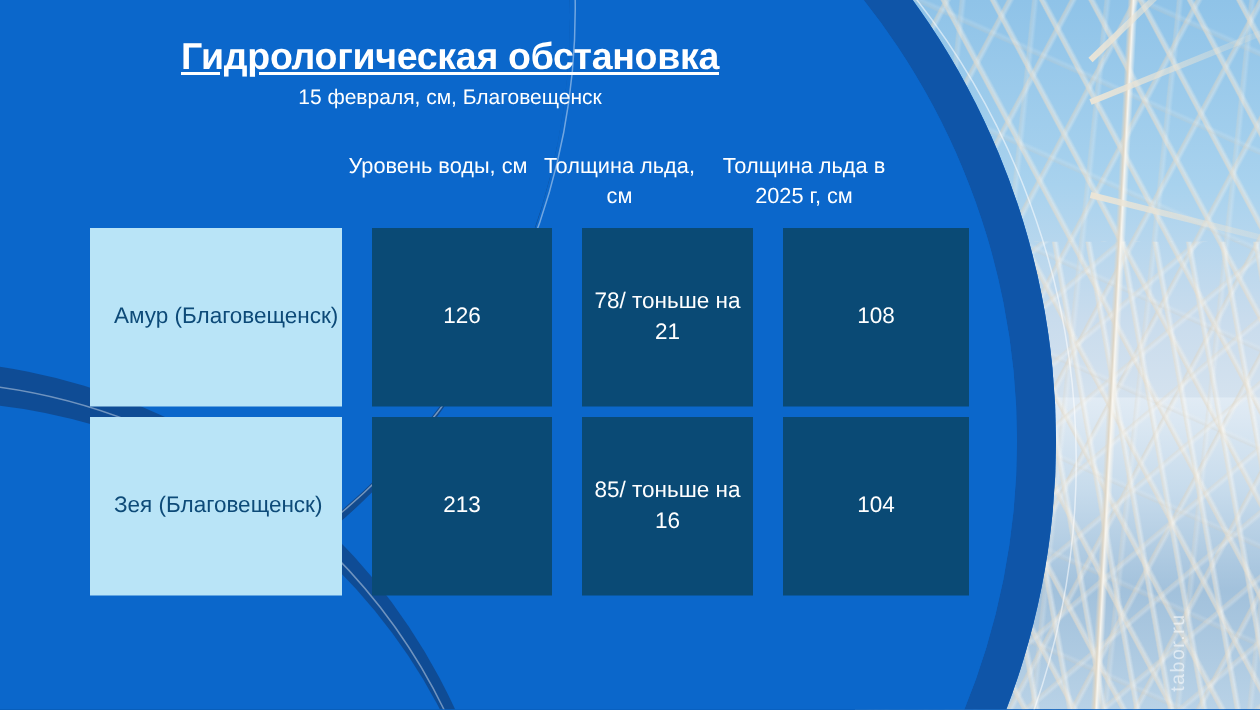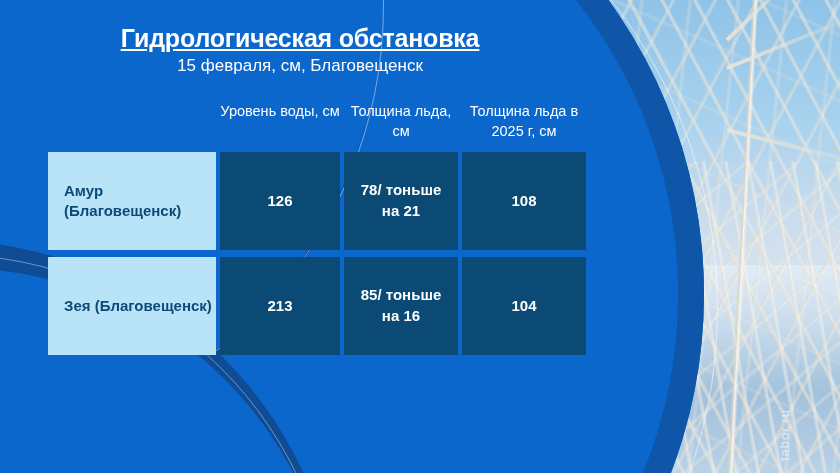--- a/index.html
+++ b/index.html
@@ -212,31 +212,31 @@
   .titles { text-align: center; padding-top: 24px; }
   .title-main {
     font-size: 25px;
     font-weight: bold;
     color: #ffffff;
     letter-spacing: -0.2px;
     line-height: 1.15;
     text-decoration: underline;
   }
   .title-sub {
-    font-size: 17px;
+    font-size: 14px;
     font-weight: 400;
     color: #ffffff;
     line-height: 1.3;
     margin-top: 2px;
   }
 
   
   .table {
     position: absolute;
-    left: 48px; top: 96px;
+    left: 60px; top: 96px;
     width: 528px;
   }
   .thead {
     display: grid;
     grid-template-columns: 168px 120px 114px 124px;
     column-gap: 4px;
     height: 56px;
   }
   .th {
     display: flex;
@@ -246,24 +246,23 @@
     color: #ffffff;
     font-size: 14.5px;
     line-height: 1.35;
     padding-top: 6px;
   }
   .th.blank { }
 
   .row {
     display: grid;
     grid-template-columns: 168px 120px 114px 124px;
-    column-gap: 4px;
-    height: 98px;
+    column-gap: 20px;
+    height: 119px;
     margin-bottom: 7px;
-    font-weight: bold;
   }
   .cell-label {
     background: #b9e4f7;
     color: #0d4a78;
     display: flex;
     align-items: center;
     padding-left: 16px;
     font-size: 15px;
     line-height: 1.35;
   }

